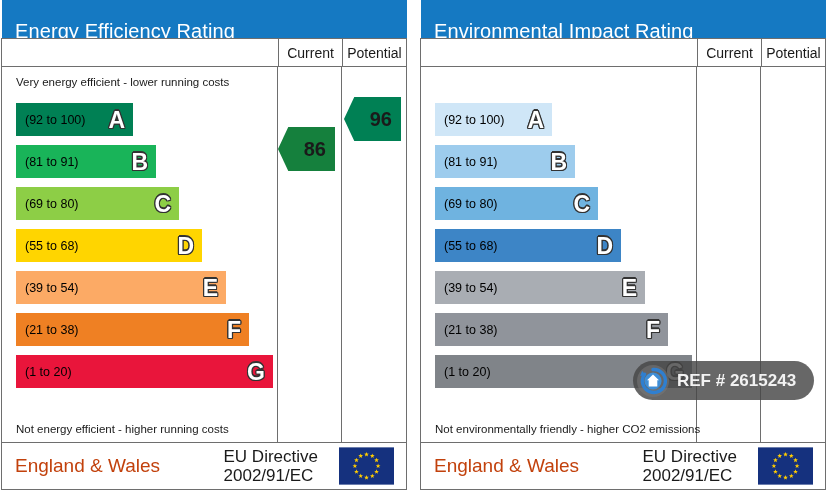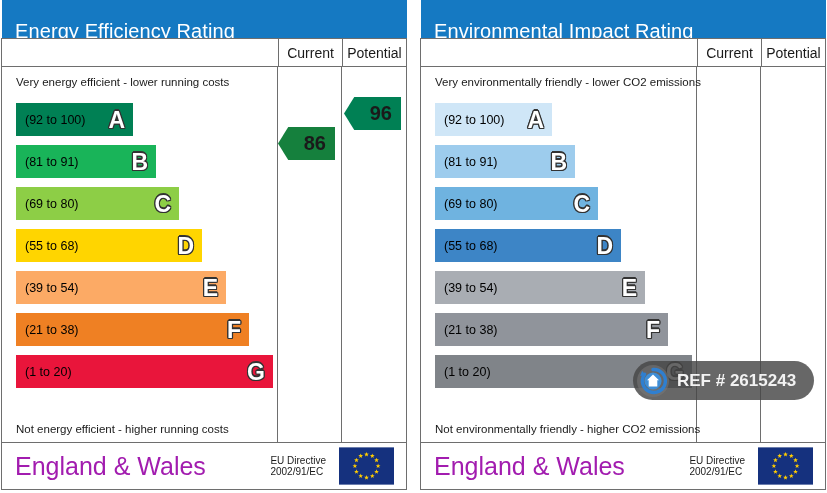--- a/index.html
+++ b/index.html
@@ -140,21 +140,21 @@
     text-shadow:
       1.2px 0 0 #333, -1.2px 0 0 #333,
       0 1.2px 0 #333, 0 -1.2px 0 #333,
       1px 1px 0 #333, -1px -1px 0 #333,
       1px -1px 0 #333, -1px 1px 0 #333;
   }
 
   
   .arrow {
     position: absolute;
-    height: 33px;
+    height: 44px;
     width: 57px;
     display: flex;
     align-items: center;
     justify-content: flex-end;
     box-sizing: border-box;
     padding-right: 9px;
     clip-path: polygon(18% 0%, 100% 0%, 100% 100%, 18% 100%, 0% 50%);
     font-size: 20px;
     font-weight: bold;
   }
@@ -163,29 +163,29 @@
   .footer {
     height: 47px;
     border: 1px solid #6e6e6e;
     border-top: none;
     box-sizing: border-box;
     display: flex;
     align-items: center;
     position: relative;
   }
   .footer-region {
-    font-size: 25px;
-    color: #a21caf;
+    font-size: 19px;
+    color: #c2410c;
     margin-left: 13px;
     white-space: nowrap;
   }
   .footer-directive {
     position: absolute;
-    right: 80px;
-    font-size: 10px;
+    right: 88px;
+    font-size: 17px;
     line-height: 1.12;
     color: #1a1a1a;
     text-align: left;
   }
   .eu-flag {
     position: absolute;
     right: 12px;
     top: 50%;
     transform: translateY(-50%);
     width: 55px;
@@ -310,21 +310,20 @@
       </div>
       <div class="grid">
         <div class="col-head">
           <div class="spacer"></div>
           <div class="ch">Current</div>
           <div class="ch">Potential</div>
         </div>
         <div class="body-area">
           <div class="vline vline-current"></div>
           <div class="vline vline-potential"></div>
-          <div class="caption caption-top">Very environmentally friendly - lower CO2 emissions</div>
           <div class="caption caption-bottom">Not environmentally friendly - higher CO2 emissions</div>
           <div class="bars">
             <div class="bar" style="background: rgb(207, 230, 247); width: 117px;">
               <span class="range">(92 to 100)</span>
               <span class="letter letter-outline-dark">A</span>
             </div>
             <div class="bar" style="background: rgb(157, 204, 237); width: 140px;">
               <span class="range">(81 to 91)</span>
               <span class="letter letter-outline-dark">B</span>
             </div>

